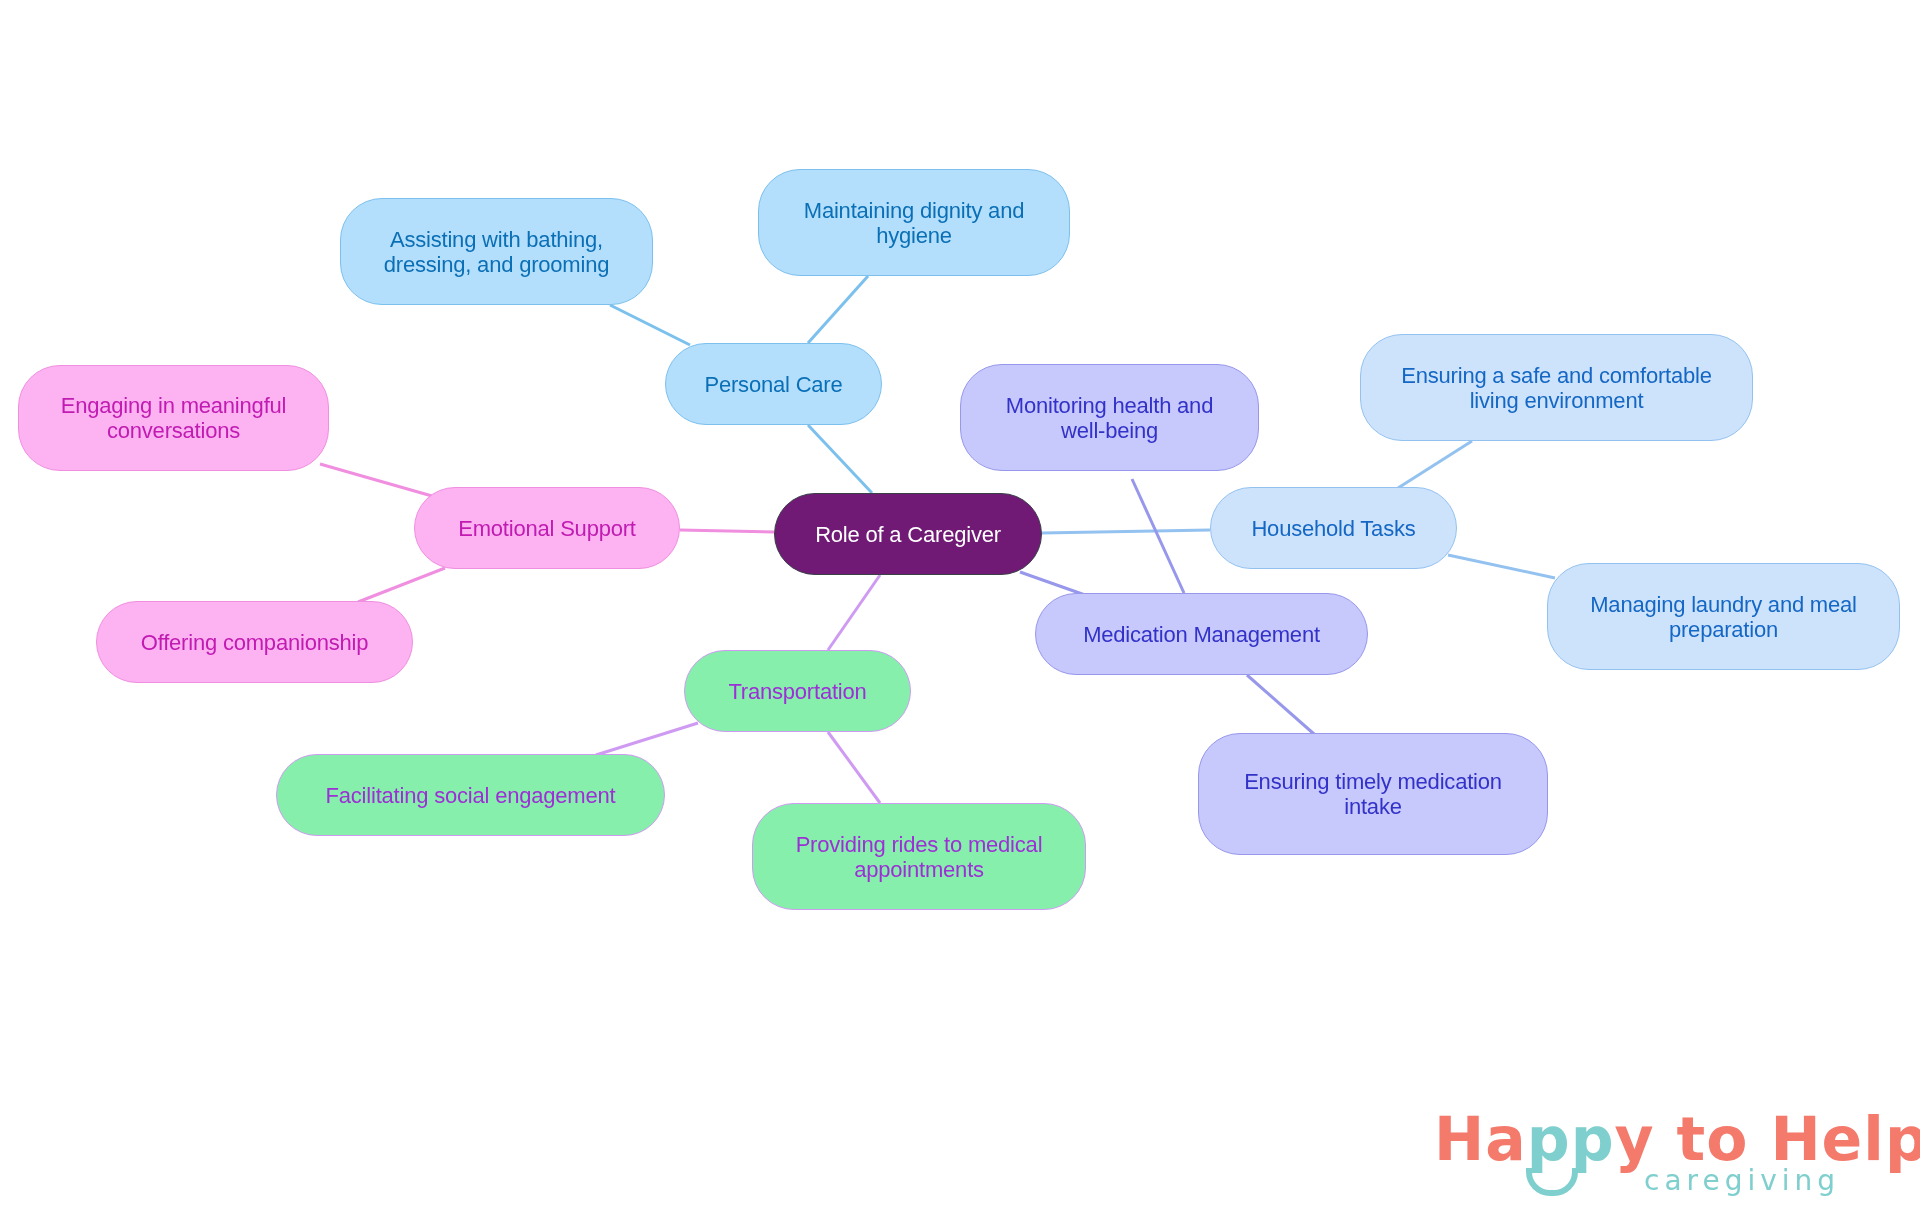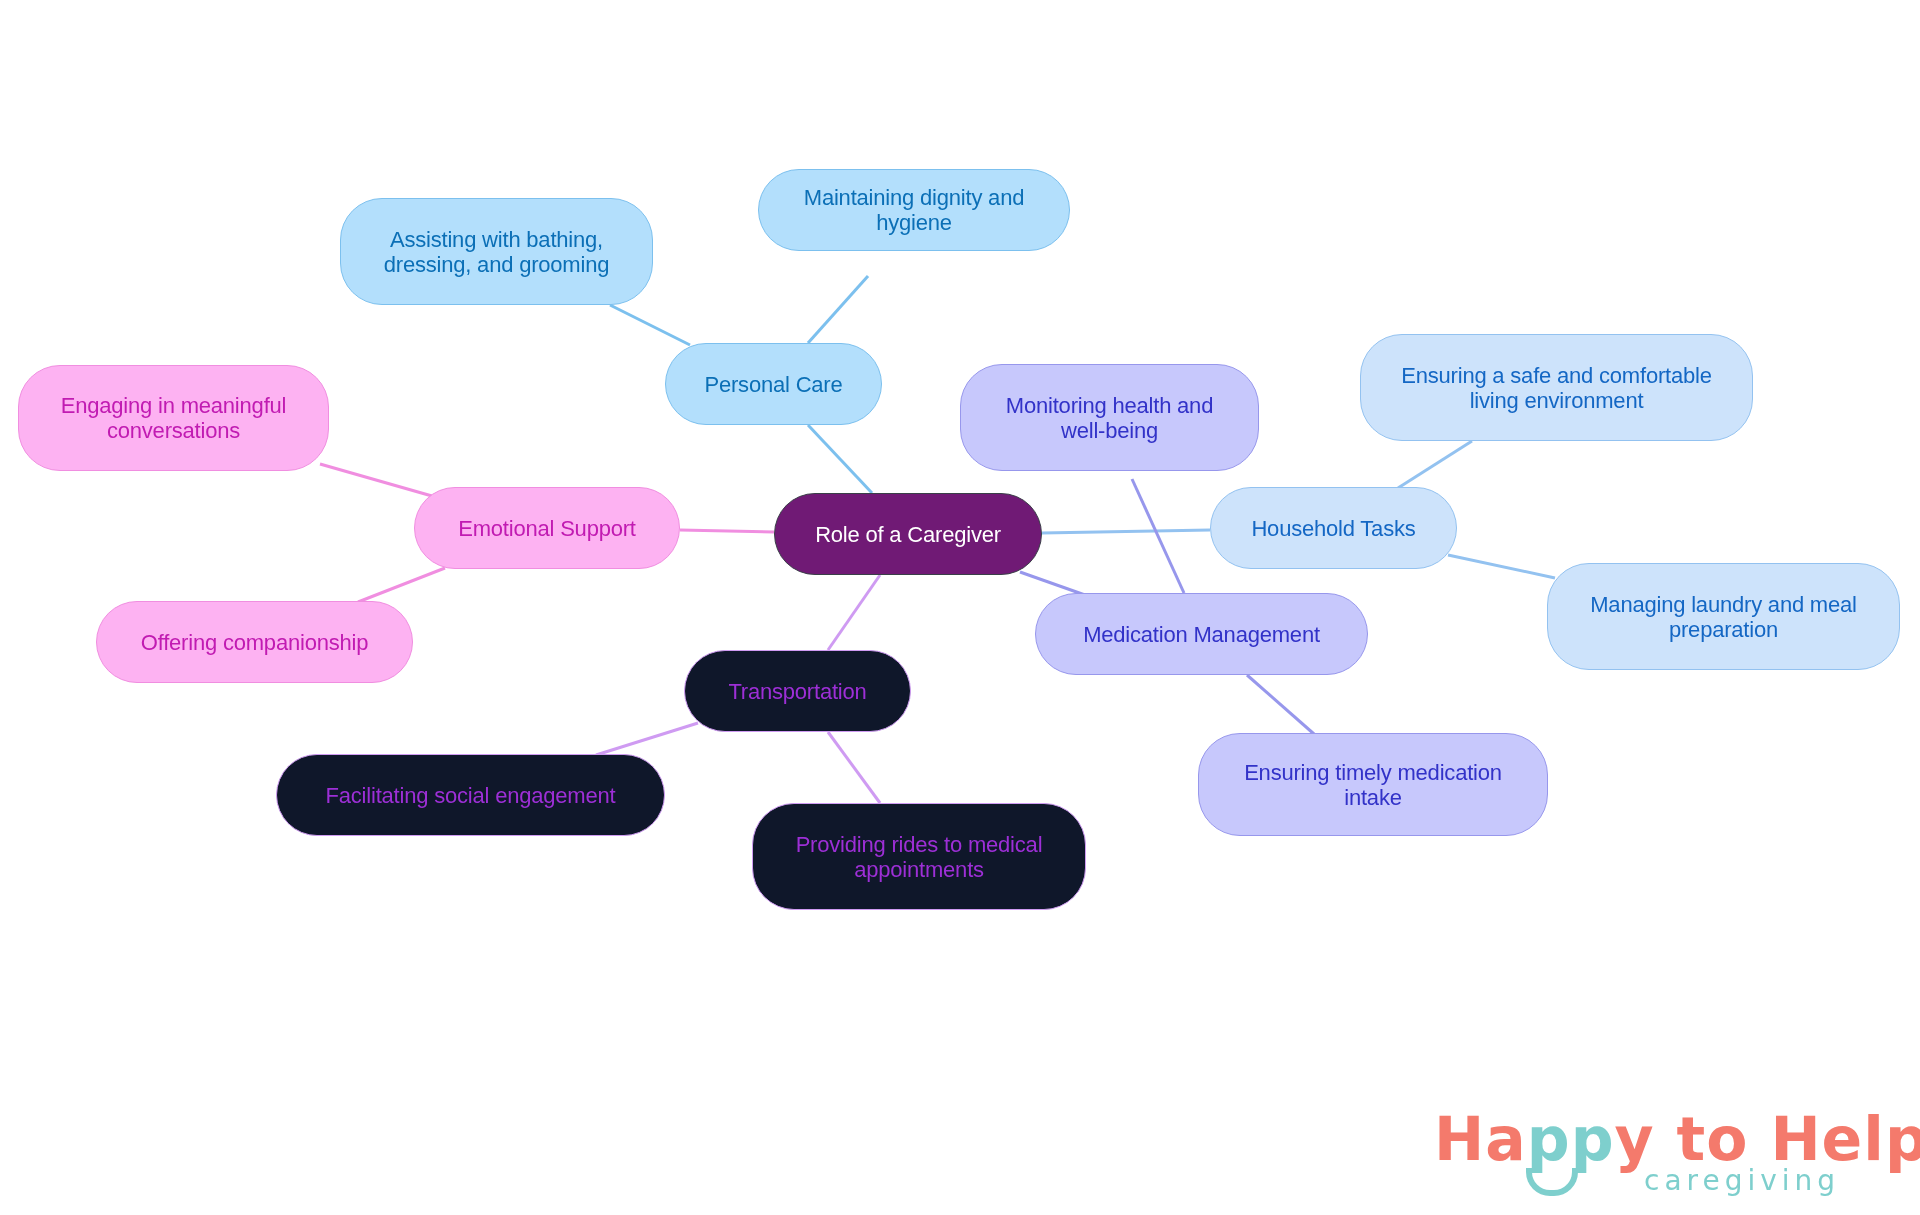--- a/index.html
+++ b/index.html
@@ -4,21 +4,21 @@
 <style>
   html, body { margin:0; padding:0; background:#ffffff; }
   body { width:1920px; height:1215px; position:relative; overflow:hidden; font-family:"Liberation Sans", "DejaVu Sans", sans-serif; }
   #edges { position:absolute; left:0; top:0; width:1920px; height:1215px; }
   .node { position:absolute; box-sizing:border-box; display:flex; align-items:center; justify-content:center; text-align:center; border-radius:42px; border:1.5px solid; font-size:22px; line-height:25px; padding:6px 18px; letter-spacing:-0.2px; }
   .root { background:#701a75; color:#ffffff; border-color:#3a3f48; }
   .c-blue { background:#b3dffc; border-color:#7cc0ee; color:#0b6fb6; }
   .c-lblue { background:#cde3fb; border-color:#93c2f0; color:#1467c4; }
   .c-indigo { background:#c7c8fc; border-color:#9797ec; color:#3232c8; }
   .c-pink { background:#fdb2f2; border-color:#f08ee0; color:#c11bb2; }
-  .c-purple { background:#0f172a; border-color:#cf9bf2; color:#9d2fd6; }
+  .c-purple { background:#86efac; border-color:#cf9bf2; color:#9d2fd6; }
   .logo { position:absolute; left:1418px; top:1104px; width:460px; height:100px; }
   .logo-main { position:absolute; left:0; top:0; font-family:"DejaVu Sans", sans-serif; font-weight:bold; font-size:60px; line-height:70px; letter-spacing:1px; white-space:nowrap;margin-left:16px; }
   .coral { color:#f47a6c; }
   .teal { color:#7ecfcd; }
   .logo-sub { position:absolute; left:226px; top:60px; font-family:"DejaVu Sans", sans-serif; font-size:28px; letter-spacing:5px; color:#7ecfcd; }
   .smile { position:absolute; left:108px; top:64px; width:40px; height:22px; border:6px solid #7ecfcd; border-top:none; border-radius:0 0 24px 24px; }
 </style>
 </head>
 <body>
 
@@ -43,33 +43,33 @@
   <line x1="1247" y1="675" x2="1314" y2="734" stroke="#9797ec" stroke-width="3"></line>
 
   <line x1="1398" y1="488" x2="1472" y2="441" stroke="#93c2f0" stroke-width="3"></line>
   <line x1="1448" y1="555" x2="1555" y2="578" stroke="#93c2f0" stroke-width="3"></line>
 </svg>
 
 <div class="node root" style="left:774px;top:493px;width:268px;height:82px;">Role of a Caregiver</div>
 
 <div class="node c-blue" style="left:665px;top:343px;width:217px;height:82px;">Personal Care</div>
 <div class="node c-blue" style="left:340px;top:198px;width:313px;height:107px;padding:0 34px;">Assisting with bathing, dressing, and grooming</div>
-<div class="node c-blue" style="left:758px;top:169px;width:312px;height:82px;padding:0 34px;">Maintaining dignity and hygiene</div>
+<div class="node c-blue" style="left:758px;top:169px;width:312px;height:107px;padding:0 34px;">Maintaining dignity and hygiene</div>
 
 <div class="node c-pink" style="left:414px;top:487px;width:266px;height:82px;">Emotional Support</div>
 <div class="node c-pink" style="left:18px;top:365px;width:311px;height:106px;padding:0 28px;">Engaging in meaningful conversations</div>
 <div class="node c-pink" style="left:96px;top:601px;width:317px;height:82px;">Offering companionship</div>
 
 <div class="node c-purple" style="left:684px;top:650px;width:227px;height:82px;">Transportation</div>
 <div class="node c-purple" style="left:276px;top:754px;width:389px;height:82px;">Facilitating social engagement</div>
 <div class="node c-purple" style="left:752px;top:803px;width:334px;height:107px;padding:0 34px;">Providing rides to medical appointments</div>
 
 <div class="node c-indigo" style="left:1035px;top:593px;width:333px;height:82px;">Medication Management</div>
 <div class="node c-indigo" style="left:960px;top:364px;width:299px;height:107px;padding:16px 34px;">Monitoring health and well-being</div>
-<div class="node c-indigo" style="left:1198px;top:733px;width:350px;height:103px;padding:0 34px;">Ensuring timely medication intake</div>
+<div class="node c-indigo" style="left:1198px;top:733px;width:350px;height:122px;padding:0 34px;">Ensuring timely medication intake</div>
 
 <div class="node c-lblue" style="left:1210px;top:487px;width:247px;height:82px;">Household Tasks</div>
 <div class="node c-lblue" style="left:1360px;top:334px;width:393px;height:107px;padding:0 34px;">Ensuring a safe and comfortable living environment</div>
 <div class="node c-lblue" style="left:1547px;top:563px;width:353px;height:107px;padding:0 34px;">Managing laundry and meal preparation</div>
 
 <div class="logo">
   <div class="logo-main"><span class="coral">Ha</span><span class="teal">pp</span><span class="coral">y to Help</span></div>
   <div class="smile"></div>
   <div class="logo-sub">caregiving</div>
 </div>

